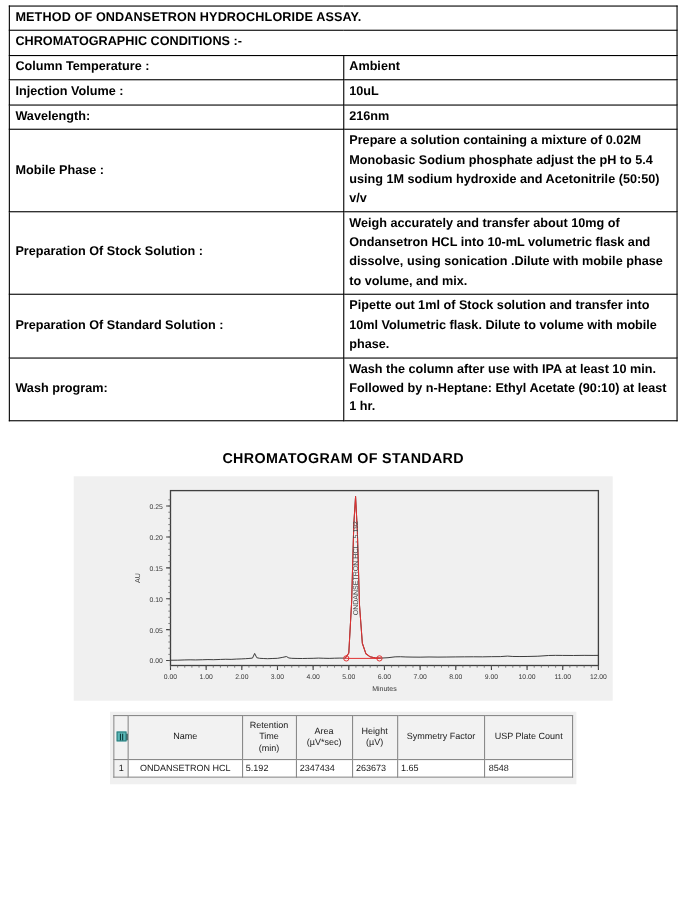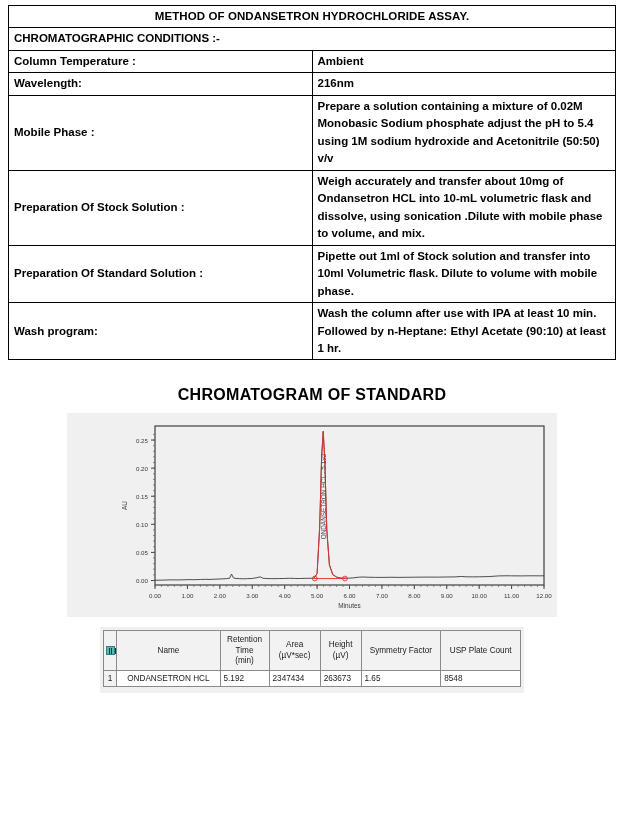--- a/index.html
+++ b/index.html
@@ -27,21 +27,21 @@
   }
   table.doc td {
     border: 1.6px solid #000;
     padding: 2px 5px;
     vertical-align: middle;
     font-size: 11.5px;
     font-weight: bold;
     line-height: 1.52;
   }
   td.title-cell {
-    text-align: center;
+    text-align: left;
     font-size: 17px;
     font-weight: bold;
     letter-spacing: 0.1px;
     padding: 5px 4px 6px 4px;
     margin-left: 44px;
   }
   td.section-cell {
     font-size: 12px;
     padding-top: 8px;
     padding-bottom: 3px;
@@ -54,21 +54,21 @@
   td.value-cell { width: 317px; }
   td.multiline { line-height: 1.62; padding-top: 4px; padding-bottom: 4px; }
 
   
   .chrom-section {
     margin-top: 26px;
     width: 624px;
   }
   .chrom-title {
     text-align: center;
-    font-size: 16px;
+    font-size: 13px;
     font-weight: bold;
     letter-spacing: 0.3px;
     margin-bottom: 9px;
   }
   .chart-outer {
     margin: 0 auto;
     width: 490px;
     height: 204px;
     background: #f0f0f0;
     position: relative;
@@ -150,20 +150,24 @@
         <td class="title-cell" colspan="2">METHOD OF ONDANSETRON HYDROCHLORIDE ASSAY.</td>
       </tr>
       <tr>
         <td class="section-cell" colspan="2">
           <span class="section-underline">CHROMATOGRAPHIC CONDITIONS :-</span>
         </td>
       </tr>
       <tr>
         <td class="label-cell">Column Temperature :</td>
         <td class="value-cell">Ambient</td>
+      </tr>
+      <tr>
+        <td class="label-cell">Injection Volume :</td>
+        <td class="value-cell">10uL</td>
       </tr>
       <tr>
         <td class="label-cell">Wavelength:</td>
         <td class="value-cell">216nm</td>
       </tr>
       <tr>
         <td class="label-cell">Mobile Phase :</td>
         <td class="value-cell multiline">Prepare a solution containing a mixture of 0.02M Monobasic Sodium phosphate adjust the pH to 5.4 using 1M sodium hydroxide and Acetonitrile  (50:50) v/v</td>
       </tr>
       <tr>

